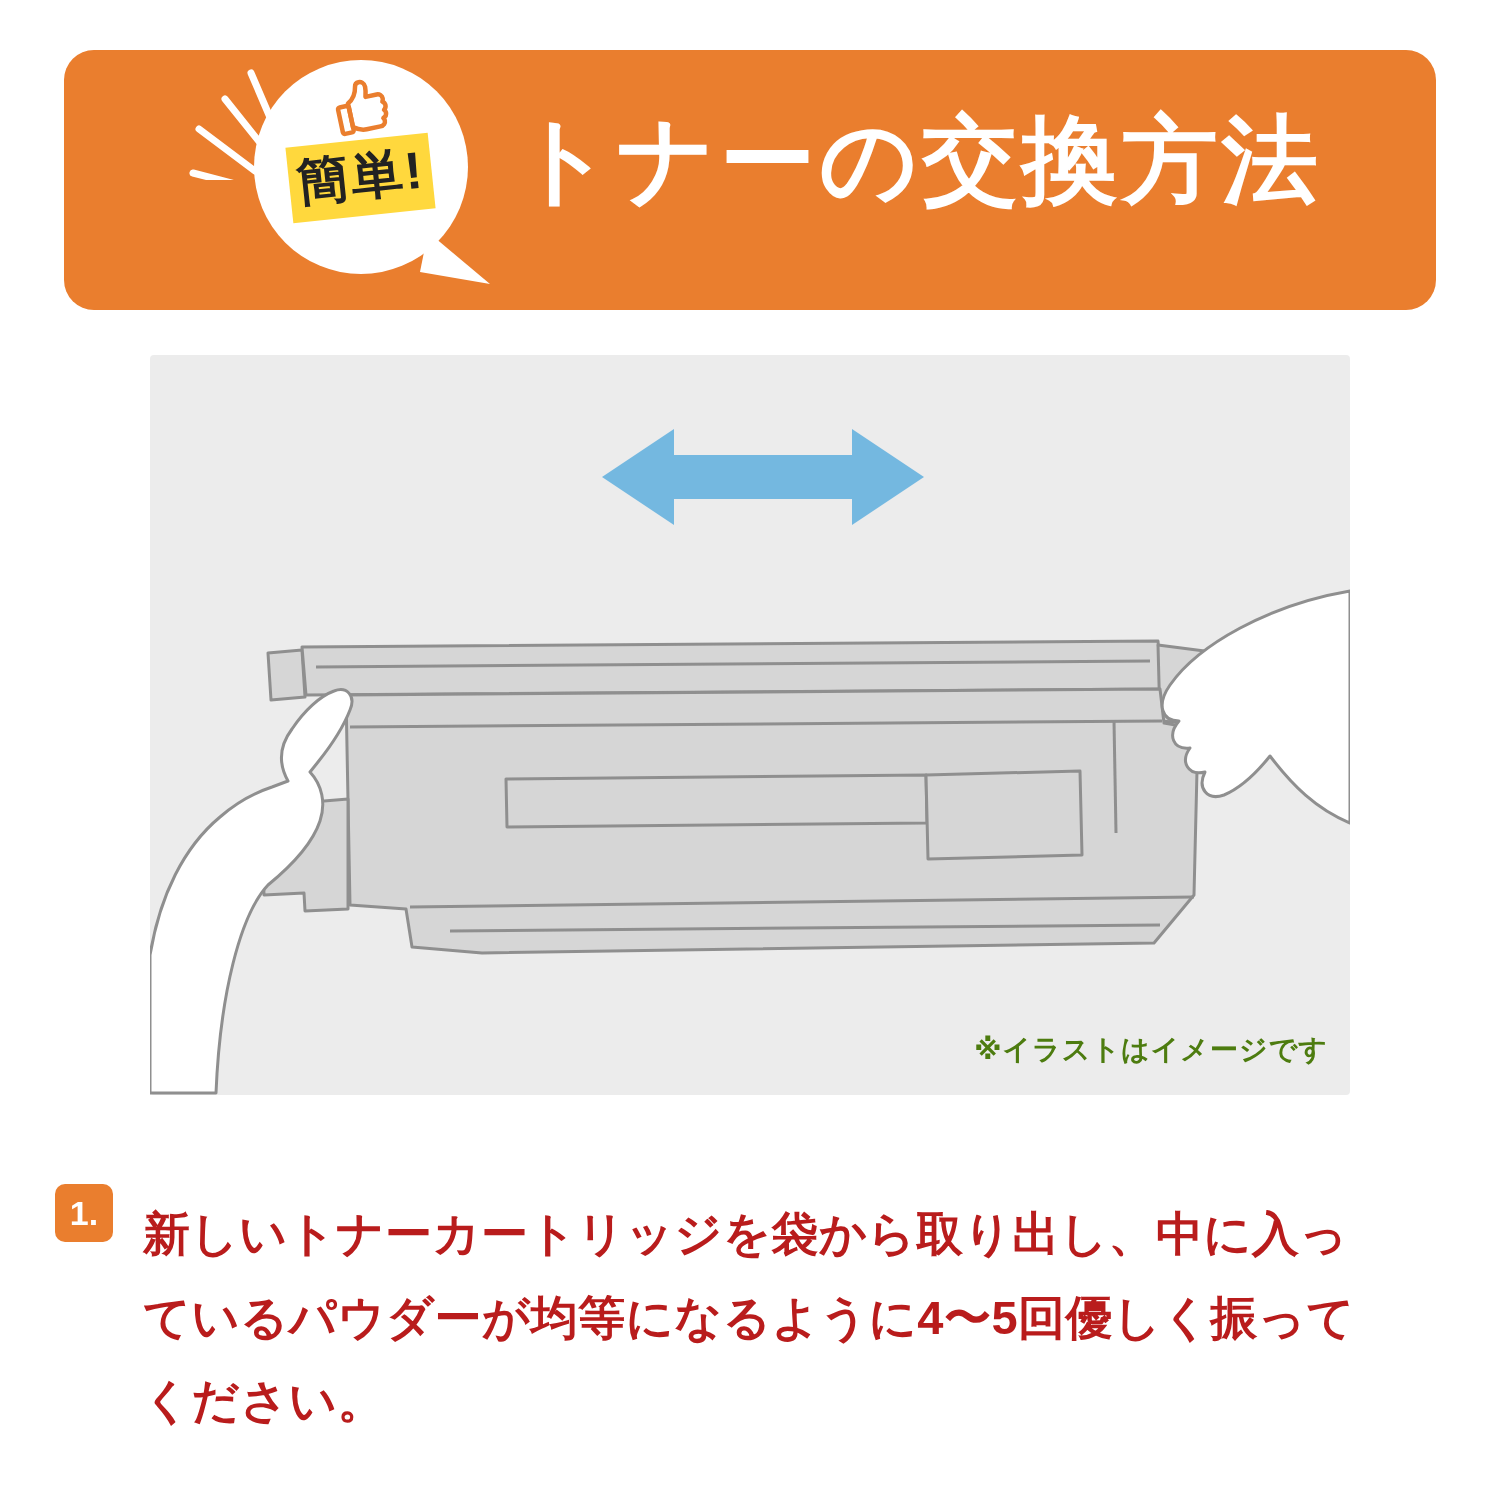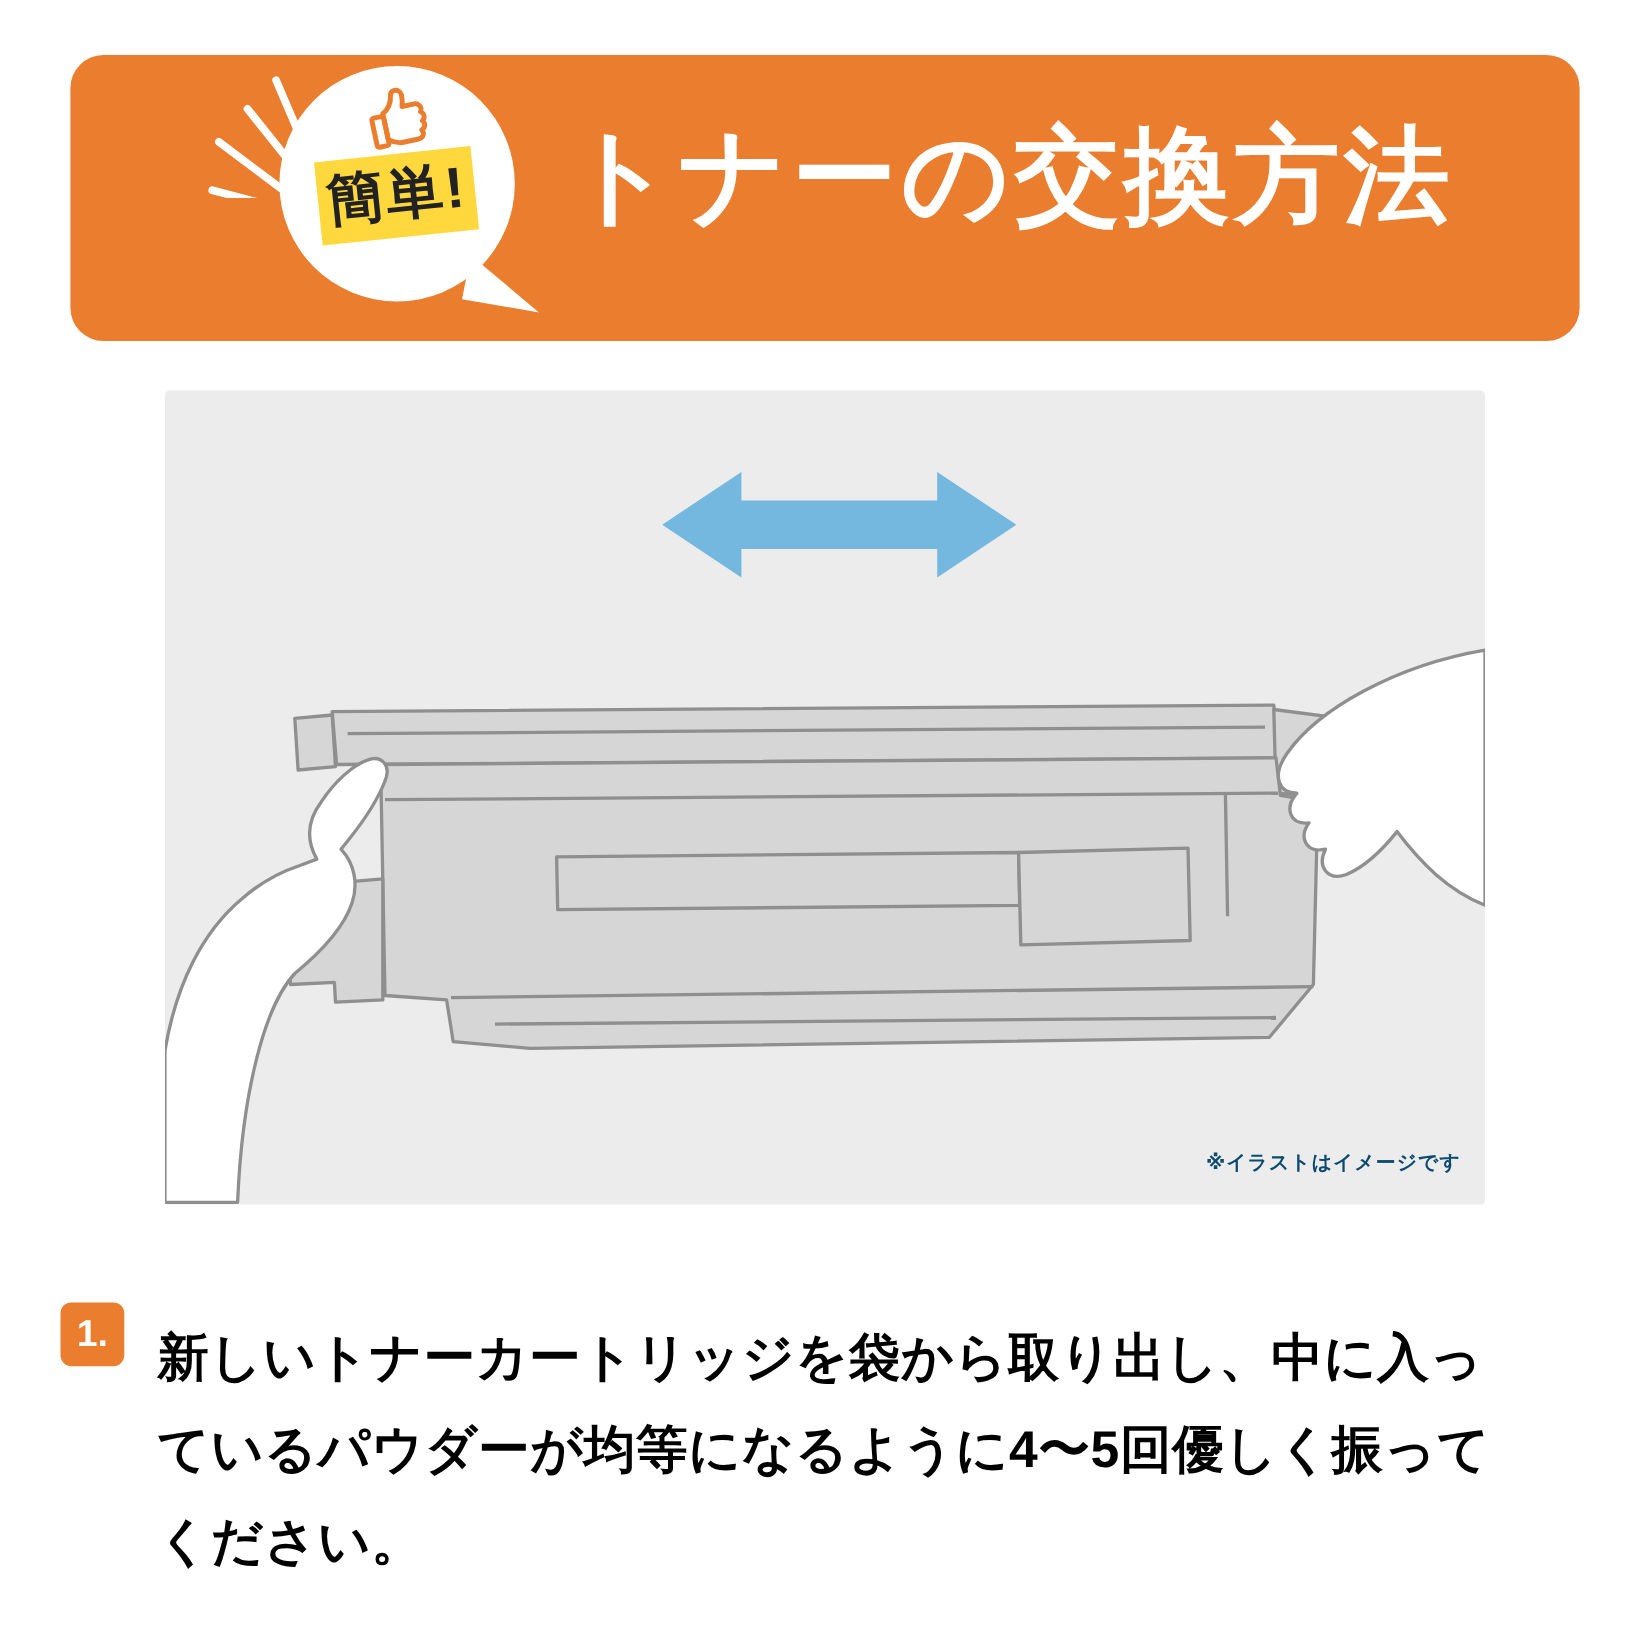--- a/index.html
+++ b/index.html
@@ -45,40 +45,40 @@
 
   
   .panel {
     position: absolute; left: 150px; top: 355px;
     width: 1200px; height: 740px;
     background: #ececec; border-radius: 4px;
   }
   .panel svg.scene { position: absolute; left: 0; top: 0; }
   .note {
     position: absolute; right: 22px; bottom: 26px;
-    font-size: 18px; font-weight: 700; color: #0c4a6e;
+    font-size: 28px; font-weight: 700; color: #4d7c0f;
     letter-spacing: 1px;
   }
 
   
   .step-row {
     position: absolute; left: 55px; top: 1180px;
     width: 1400px;
     display: flex; align-items: flex-start; gap: 30px;
   }
   .step-badge {
     width: 58px; height: 58px; flex: 0 0 58px;
     background: #ea7e2e; border-radius: 10px;
     color: #ffffff; font-size: 34px; font-weight: 800;
     display: flex; align-items: center; justify-content: center;
     margin-top: 4px;
   }
   .step-text {
     width: 1250px;
-    font-size: 47px; font-weight: 700; color: #000000;
+    font-size: 47px; font-weight: 700; color: #b91c1c;
     line-height: 1.78; letter-spacing: 0.5px;
     margin-top: 12px;
   }
 </style>
 </head>
 <body>
 
 <div class="page">
 
   <div class="banner"></div>

